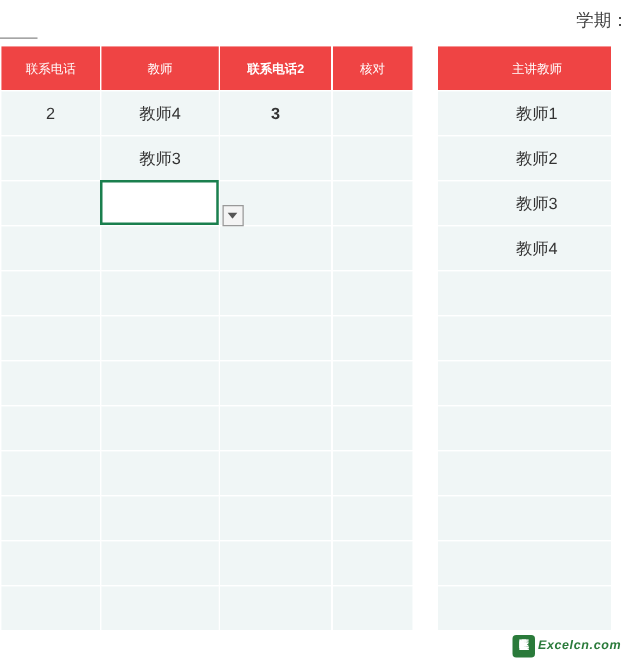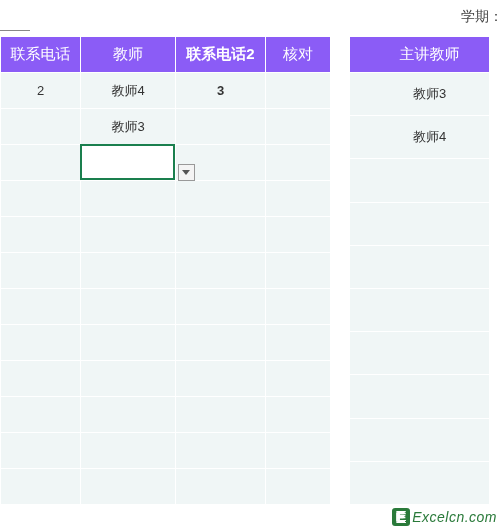--- a/index.html
+++ b/index.html
@@ -36,24 +36,24 @@
       table-layout: fixed;
     }
     th, td {
       border: 1px solid #fff;
       height: 36px;
       text-align: center;
       vertical-align: middle;
       overflow: hidden;
     }
     th {
-      background: #8b5cf6;
+      background: #ef4444;
       color: #fff;
       font-weight: normal;
-      font-size: 15px;
+      font-size: 10px;
     }
     td {
       background: #f0f6f6;
       color: #333;
     }
     .main-table { width: 330px; }
     .main-table th:nth-child(1), .main-table td:nth-child(1) { width: 80px; }
     .main-table th:nth-child(2), .main-table td:nth-child(2) { width: 95px; }
     .main-table th:nth-child(3), .main-table td:nth-child(3) { width: 90px; font-weight: bold; }
     .main-table th:nth-child(4), .main-table td:nth-child(4) { width: 65px; text-align: center; }
@@ -74,23 +74,23 @@
       display: flex;
       align-items: center;
       justify-content: center;
       cursor: pointer;
     }
     .dropdown-btn svg { width: 8px; height: 5px; }
     .watermark {
       position: absolute;
       bottom: 6px;
       right: 6px;
-      font-size: 14px;
+      font-size: 10px;
       font-style: italic;
-      font-weight: normal;
+      font-weight: bold;
       color: #2a7a3a;
       text-shadow: 1px 1px 0 #fff, -1px -1px 0 #fff, 1px -1px 0 #fff, -1px 1px 0 #fff;
       letter-spacing: 0.5px;
     }
     .watermark .e-badge {
       display: inline-block;
       background: #2a7a3a;
       color: #fff;
       width: 18px;
       height: 18px;
@@ -195,20 +195,26 @@
       </tbody>
   </table>
   <table class="side-table">
     <thead>
         <tr>
           <th>主讲教师</th>
         </tr>
       </thead>
     <tbody>
         <tr>
+          <td>教师1</td>
+        </tr>
+        <tr>
+          <td>教师2</td>
+        </tr>
+        <tr>
           <td>教师3</td>
         </tr>
         <tr>
           <td>教师4</td>
         </tr>
         <tr>
           <td></td>
         </tr>
         <tr>
           <td></td>

